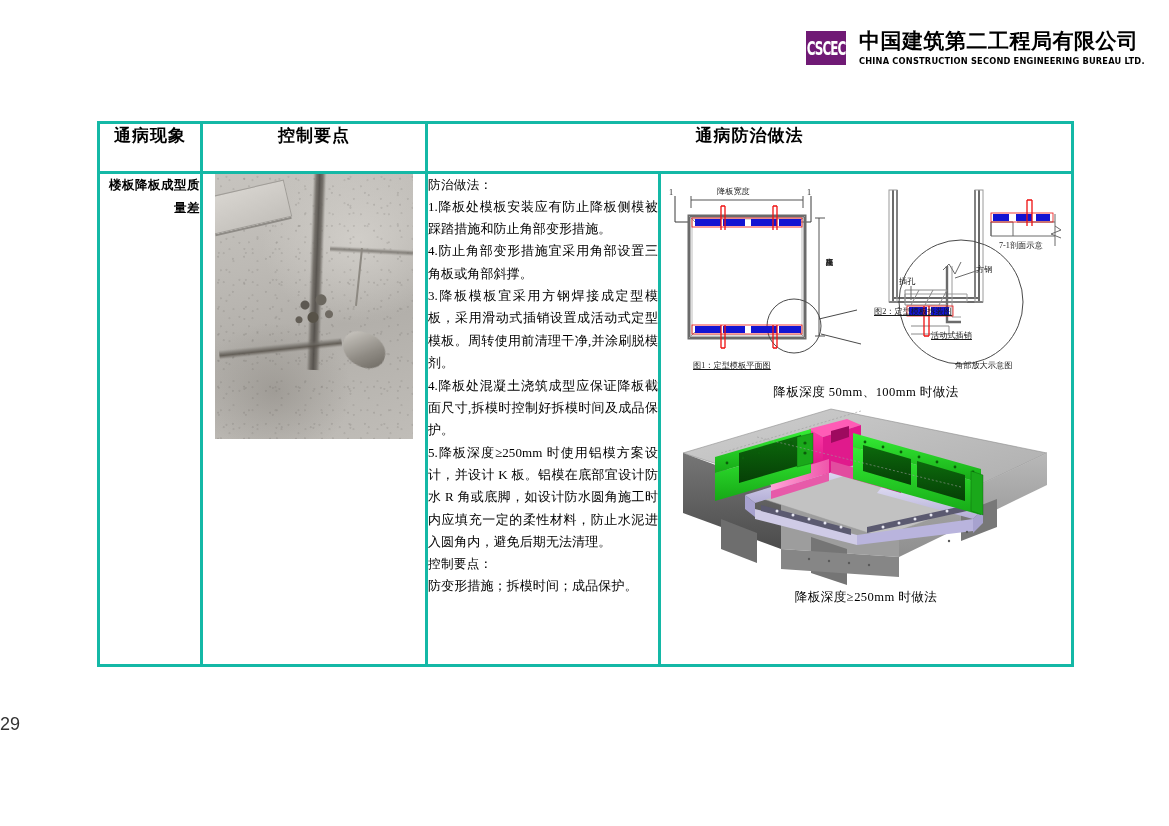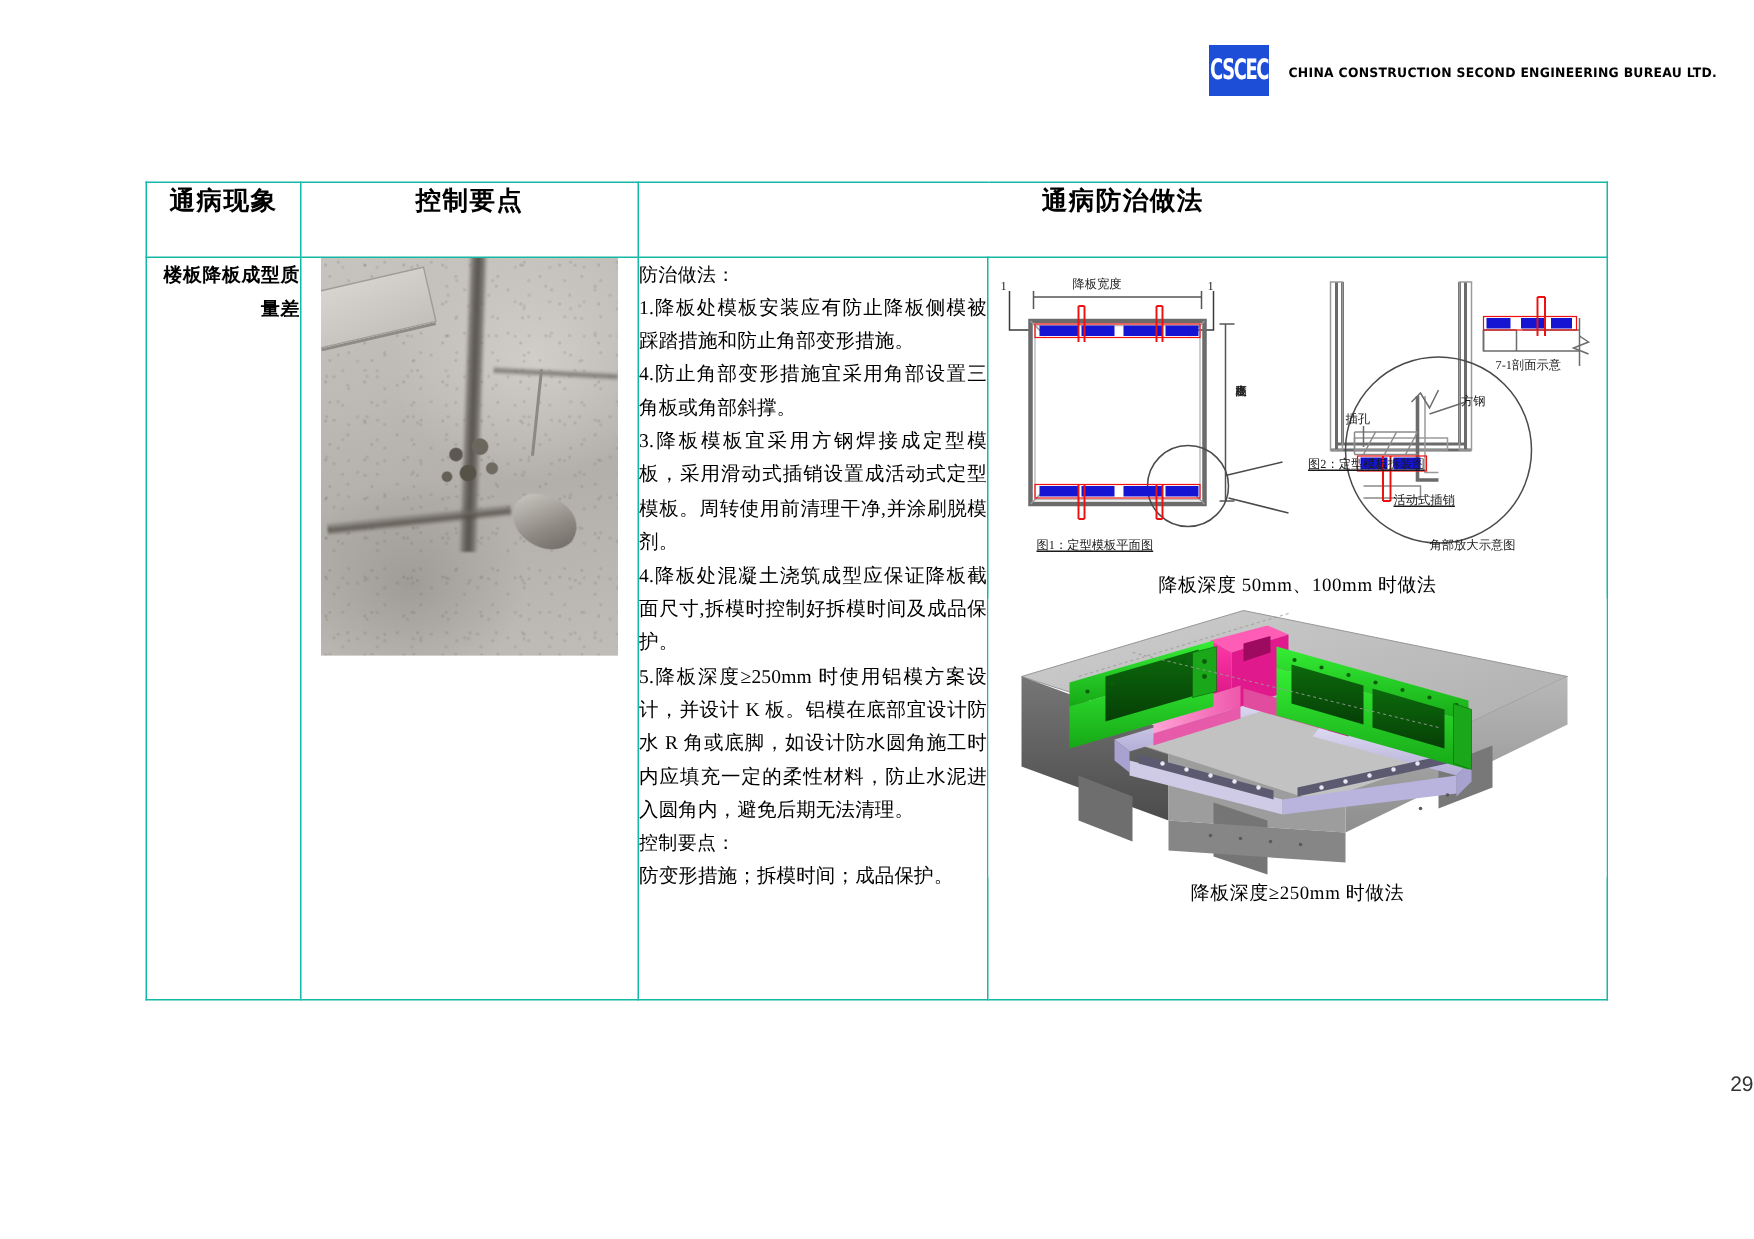--- a/index.html
+++ b/index.html
@@ -16,21 +16,21 @@
   }
 
   
   #brand-header {
     position: absolute;
     left: 806px; top: 30px;
     display: flex; align-items: center;
   }
   #brand-logo {
     width: 40px; height: 34px;
-    background: #1d4ed8;
+    background: #701a75;
     position: relative;
     flex: 0 0 auto;
     display: flex; align-items: center; justify-content: center;
     overflow: hidden;
   }
   #brand-logo .mark {
     color: #ffffff;
     font-family: "DejaVu Sans", sans-serif;
     font-weight: 700;
     font-size: 13px;
@@ -60,21 +60,21 @@
 
   
   #defect-table {
     position: absolute;
     left: 97px; top: 121px;
     width: 974px; height: 546px;
     border-collapse: collapse;
     table-layout: fixed;
   }
   #defect-table td, #defect-table th {
-    border: 1px solid #14b8a6;
+    border: 3px solid #14b8a6;
     padding: 0;
     vertical-align: top;
     margin-left: 48px;
   }
   .hdr-cell {
     height: 50px;
     text-align: center;
     vertical-align: middle;
     font-family: "DejaVu Sans", "Liberation Sans", sans-serif;
     font-weight: 700;
@@ -240,34 +240,35 @@
     width: 100%; height: 186px;
     position: relative;
     overflow: hidden;
     background: #ffffff;
   }
 
   
   #page-number {
     position: absolute;
     left: 0; right: 0; top: 714px;
-    text-align: right;
-    font-size: 14px;
+    text-align: left;
+    font-size: 18px;
     font-family: "Liberation Sans", sans-serif;
     color: #333;
   }
 </style>
 </head>
 <body>
 
 <div id="brand-header">
   <div id="brand-logo">
     <span class="mark">CSCEC</span>
   </div>
   <div id="brand-text">
+    <div id="brand-cn">中国建筑第二工程局有限公司</div>
     <div id="brand-en">CHINA CONSTRUCTION SECOND ENGINEERING BUREAU LTD.</div>
   </div>
 </div>
 
 <table id="defect-table">
   <colgroup>
     <col class="col-a">
       <col class="col-b">
       <col class="col-c">
       <col class="col-d">

